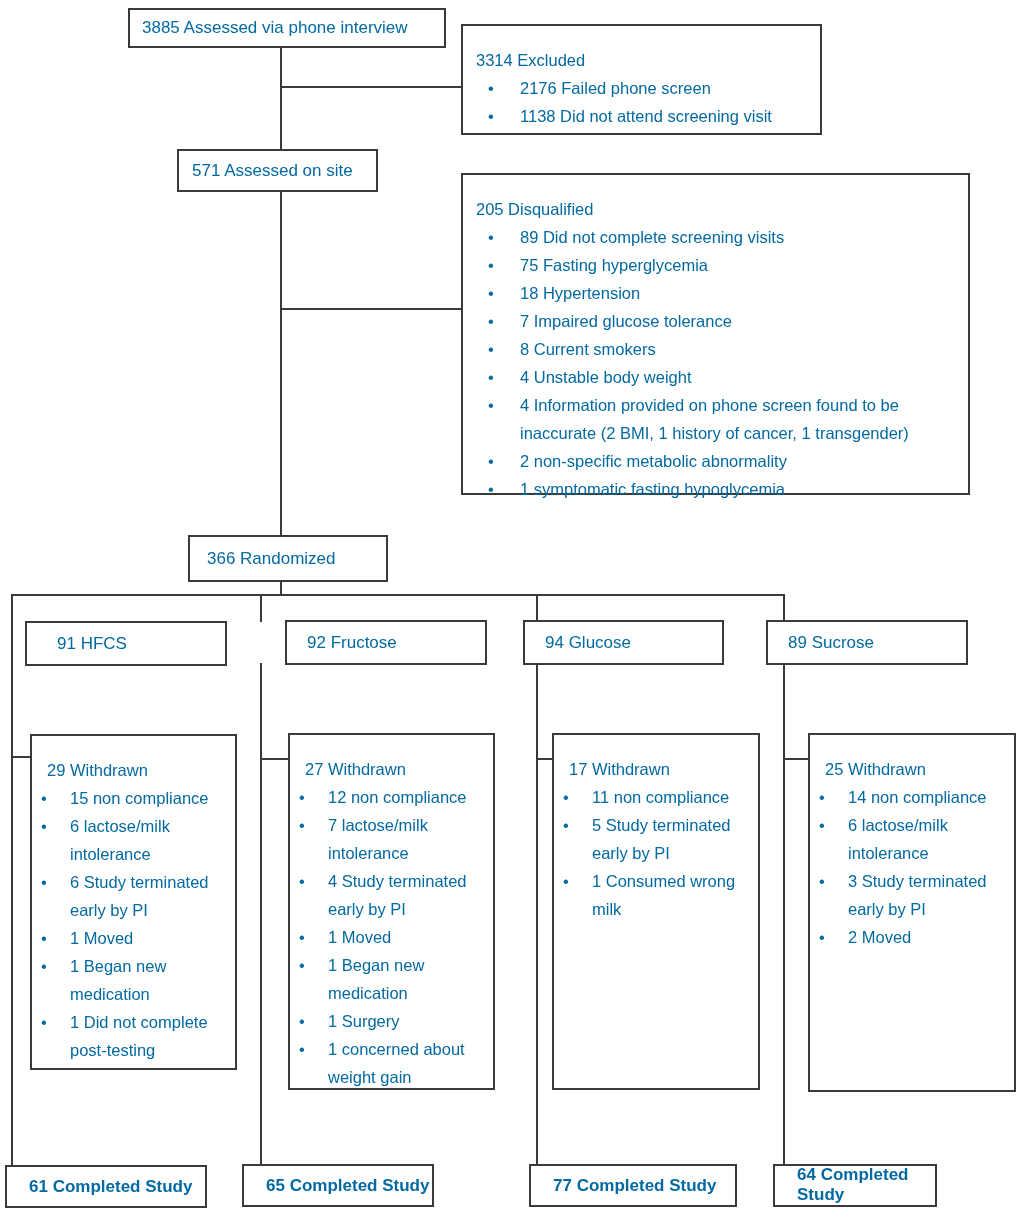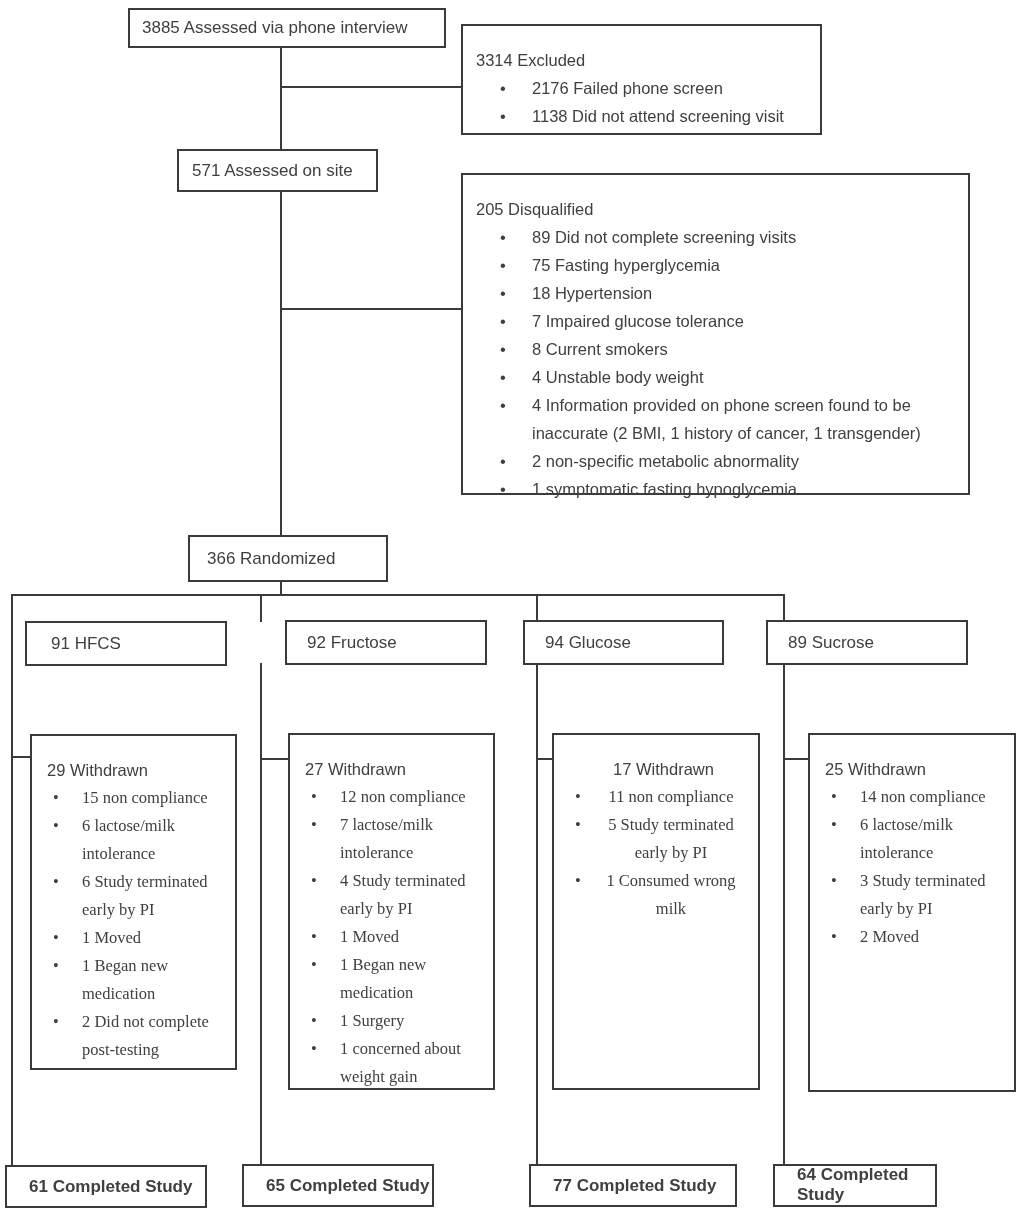--- a/index.html
+++ b/index.html
@@ -1,42 +1,42 @@
 <!DOCTYPE html>
 <html><head>
 <meta charset="utf-8">
 <style>
   html,body { margin:0; padding:0; background:#ffffff; }
   #canvas {
     position:relative;
     width:1024px; height:1214px;
     background:#ffffff;
     font-family:"Liberation Sans","DejaVu Sans",sans-serif;
-    color:#404040;
+    color:#0369a1;
     overflow:hidden;
   }
   .box {
     position:absolute;
     background:#ffffff;
     border:2px solid #3a3a3a;
     box-sizing:border-box;
   }
   .label-box { display:flex; align-items:center; font-size:17px; }
   .label-box.bold { font-weight:bold; }
   .list-box { font-size:16.5px; line-height:28px; }
   .list-box .box-title { padding-top:20px; }
   .list-box ul { list-style:none; margin:0; padding:0; }
-  .list-box li { position:relative;margin-left:12px; }
+  .list-box li { position:relative; }
   
   .wide .box-title { padding-left:13px; }
   .wide li { padding-left:57px; }
   .wide li::before { content:"\2022"; position:absolute; left:25px; }
   
   .narrow .box-title { padding-left:15px; }
-  .narrow li { padding-left:38px; padding-right:20px;font-family:Liberation Serif, serif; }
+  .narrow li { padding-left:38px; padding-right:20px; }
   .narrow li::before { content:"\2022"; position:absolute; left:9px; }
   .vline, .hline { position:absolute; background:#3a3a3a; }
   .vline { width:2px; }
   .hline { height:2px; }
 </style>
 </head>
 <body>
 
 <div id="canvas">
 
@@ -88,57 +88,57 @@
         <li>4 Information provided on phone screen found to be inaccurate (2 BMI, 1 history of cancer, 1 transgender)</li>
         <li>2 non-specific metabolic abnormality</li>
         <li>1 symptomatic fasting hypoglycemia</li>
       </ul>
   </div>
 
   <div class="box label-box" style="left:188px; top:535px; width:200px; height:47px; padding-left:17px;">
     <span>366 Randomized</span>
   </div>
 
-  <div class="box label-box" style="left:25px;  top:621px; width:202px; height:45px; padding-left:24px;text-align:center;">
+  <div class="box label-box" style="left:25px;  top:621px; width:202px; height:45px; padding-left:30px;text-align:center;">
     <span>91 HFCS</span>
   </div>
   <div class="box label-box" style="left:253px; top:620px; width:202px; height:45px; padding-left:20px;margin-left:32px;">
     <span>92 Fructose</span>
   </div>
   <div class="box label-box" style="left:523px; top:620px; width:201px; height:45px; padding-left:20px;">
     <span>94 Glucose</span>
   </div>
   <div class="box label-box" style="left:766px; top:620px; width:202px; height:45px; padding-left:20px;">
     <span>89 Sucrose</span>
   </div>
 
   <div class="box list-box narrow" style="left:30px; top:734px; width:207px; height:336px;">
     <div class="box-title">29 Withdrawn</div>
     <ul>
         <li>15 non compliance</li>
         <li>6 lactose/milk intolerance</li>
         <li>6 Study terminated early by PI</li>
         <li>1 Moved</li>
         <li>1 Began new medication</li>
-        <li>2 Did not complete post-testing</li>
+        <li>1 Did not complete post-testing</li>
       </ul>
   </div>
   <div class="box list-box narrow" style="left:288px; top:733px; width:207px; height:357px;">
     <div class="box-title">27 Withdrawn</div>
     <ul>
         <li>12 non compliance</li>
         <li>7 lactose/milk intolerance</li>
         <li>4 Study terminated early by PI</li>
         <li>1 Moved</li>
         <li>1 Began new medication</li>
         <li>1 Surgery</li>
         <li>1 concerned about weight gain</li>
       </ul>
   </div>
-  <div class="box list-box narrow" style="left:552px; top:733px; width:208px; height:357px;text-align:center;">
+  <div class="box list-box narrow" style="left:552px; top:733px; width:208px; height:357px;">
     <div class="box-title">17 Withdrawn</div>
     <ul>
         <li>11 non compliance</li>
         <li>5 Study terminated early by PI</li>
         <li>1 Consumed wrong milk</li>
       </ul>
   </div>
   <div class="box list-box narrow" style="left:808px; top:733px; width:208px; height:359px;">
     <div class="box-title">25 Withdrawn</div>
     <ul>

